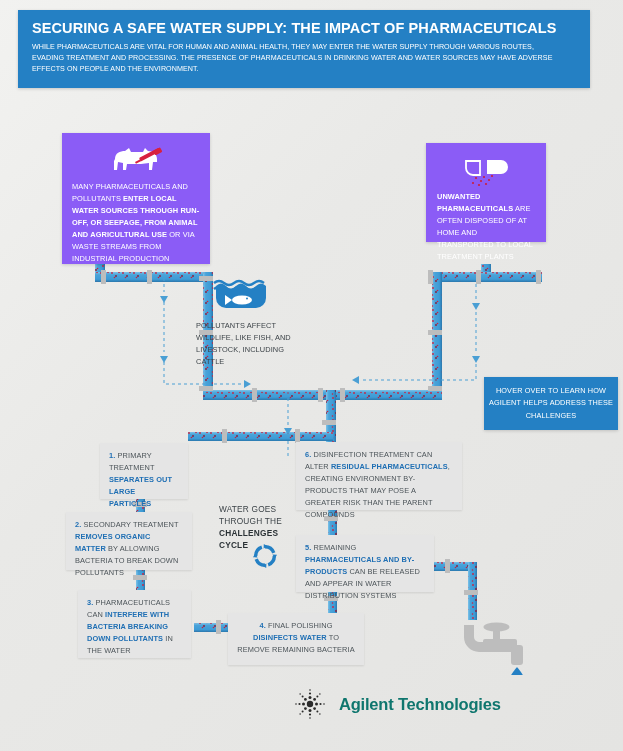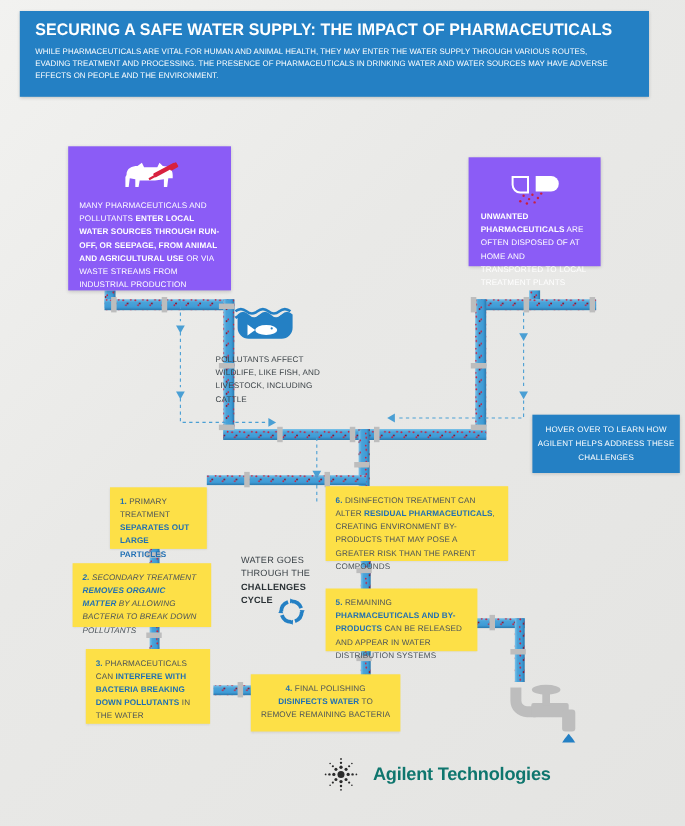--- a/index.html
+++ b/index.html
@@ -45,29 +45,29 @@
   
   #card-hover {
     position:absolute; left:484px; top:377px; width:134px; height:53px;
     background:#2480c4; color:#fff; display:flex; align-items:center;
     justify-content:flex-start; box-shadow:0 1px 3px rgba(0,0,0,.16);
   }
   #card-hover .txt { font-size:7.3px; line-height:1.65; text-align:center; letter-spacing:.15px; }
 
   
   .greycard {
-    position:absolute; background:#fde047; color:#4b5358;
+    position:absolute; background:#e5e5e5; color:#4b5358;
     font-size:7.4px; line-height:1.63; letter-spacing:.1px;
     padding:7px 9px; box-shadow:0 1px 2px rgba(0,0,0,.1);
   }
   .greycard b { color:#1f6fb4; font-weight:bold; }
   .greycard .num { color:#1f6fb4; font-weight:bold; }
 
   #step1 { left:100px; top:443px; width:88px;  height:56px; }
-  #step2 { left:66px;  top:512px; width:126px; height:58px;font-style:italic; }
+  #step2 { left:66px;  top:512px; width:126px; height:58px; }
   #step3 { left:78px;  top:590px; width:113px; height:68px; }
   #step4 { left:228px; top:613px; width:136px; height:52px;text-align:center; }
   #step5 { left:296px; top:535px; width:138px; height:57px; }
   #step6 { left:296px; top:442px; width:166px; height:68px; }
 
   
   #cycle { position:absolute; left:207px; top:503px; width:92px; }
   #cycle .line { font-size:8.3px; line-height:1.45; color:#3c4348; letter-spacing:.2px;margin-left:12px; }
   #cycle .line.strong { font-weight:bold; color:#2b3236; }
   #cycle-icon { position:absolute; left:252px; top:543px; width:26px; height:26px; }

